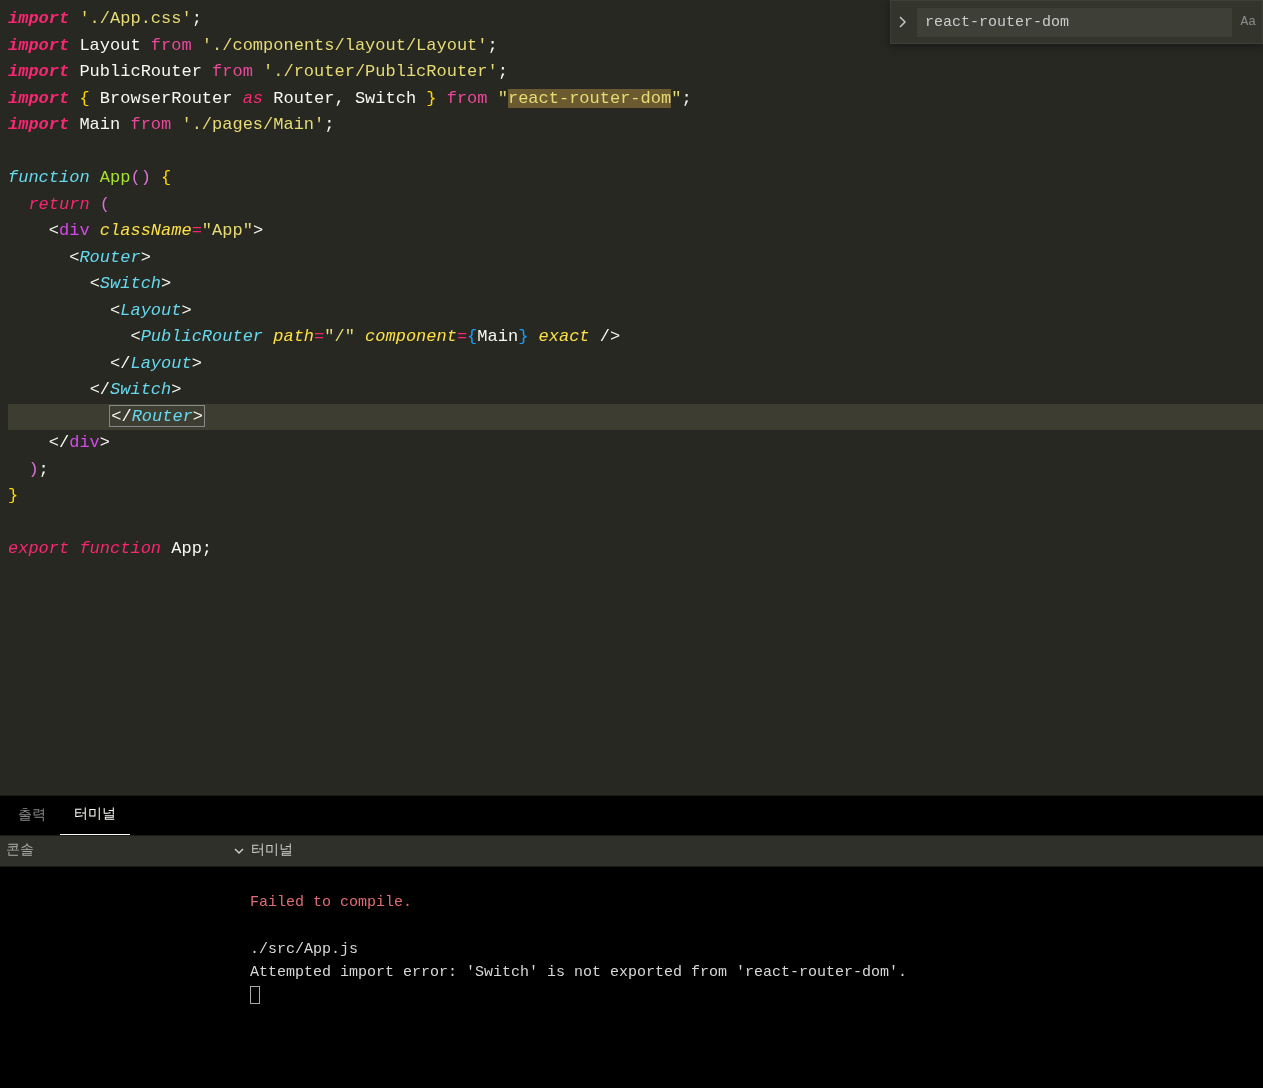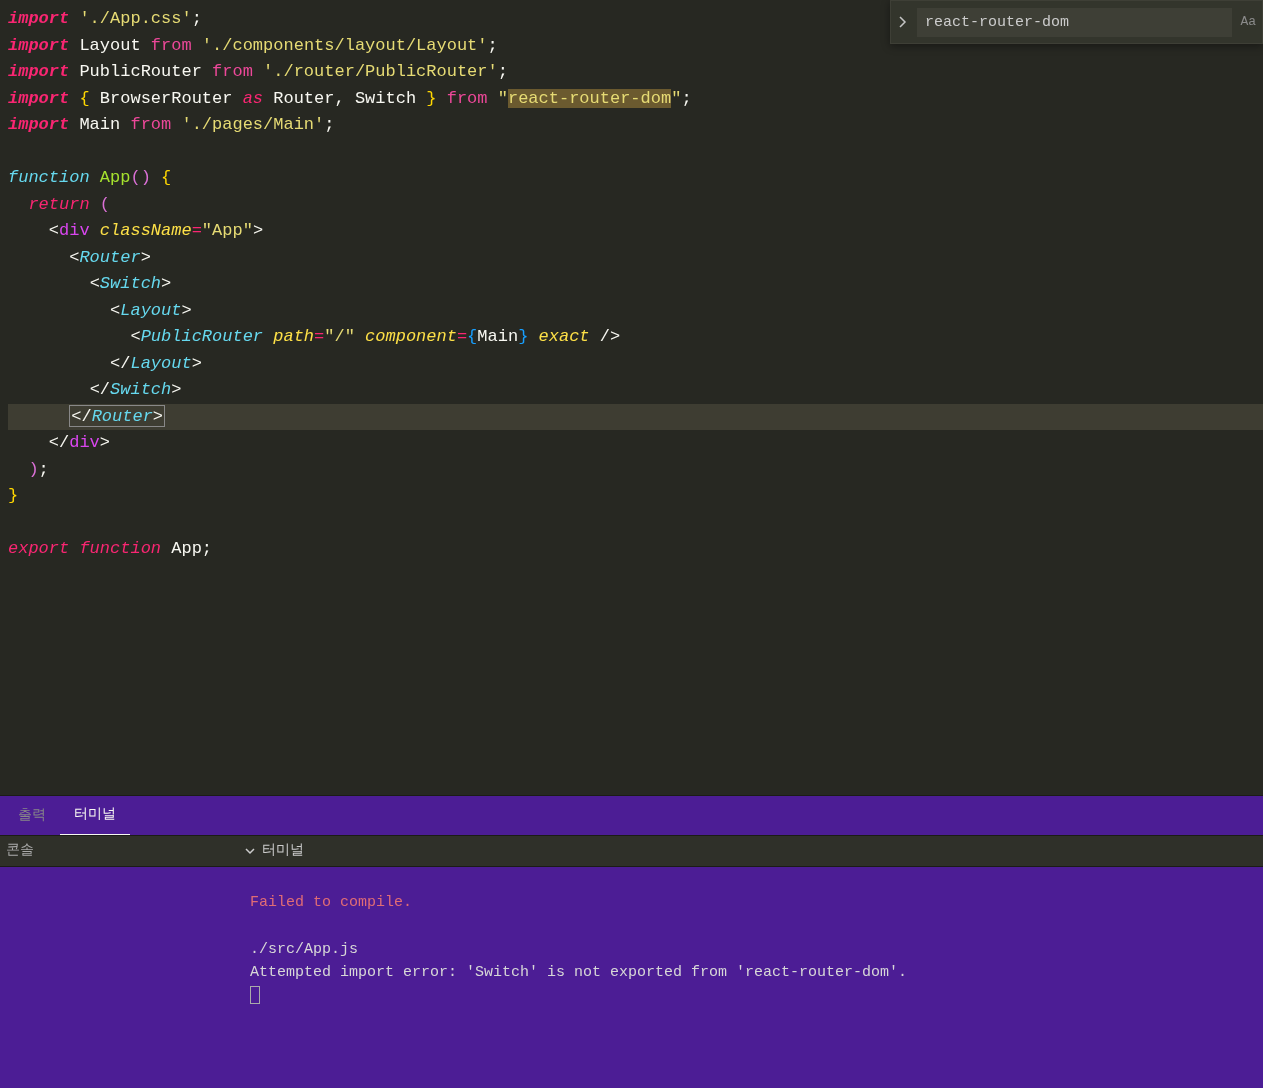--- a/index.html
+++ b/index.html
@@ -20,20 +20,21 @@
   overflow: hidden;
 }
 .code-line {
   white-space: pre;
   height: 26.5px;
 }
 .highlighted-line {
   background: #3e3d32;
   display: block;
   width: 100%;
+  padding-left: 40px;
 }
 .kw-import { color: #f92672; font-style: italic; font-weight: bold; }
 .kw-from { color: #ec4899; }
 .kw-as { color: #f92672; font-style: italic; }
 .kw-function { color: #66d9ef; font-style: italic; }
 .kw-return { color: #f92672; font-style: italic; }
 .kw-export { color: #f92672; font-style: italic; }
 .kw-default { color: #f92672; font-style: italic; }
 .fn-name { color: #a6e22e; }
 .ident { color: #f8f8f2; }
@@ -95,21 +96,21 @@
   padding: 4px 6px;
   cursor: pointer;
 }
 
 .panel {
   position: absolute;
   left: 0;
   right: 0;
   top: 795px;
   bottom: 0;
-  background: #4c1d95;
+  background: #000000;
 }
 .panel-tabs {
   display: flex;
   height: 40px;
   align-items: center;
   padding-left: 4px;
   border-top: 1px solid #1b1c17;
 }
 .panel-tab {
   padding: 8px 14px;
@@ -121,21 +122,20 @@
   color: #f8f8f2;
   border-bottom: 1px solid #f8f8f2;
 }
 .panel-sub {
   display: flex;
   height: 32px;
   align-items: center;
   background: #2f3029;
   border-top: 1px solid #1b1c17;
   border-bottom: 1px solid #1b1c17;
-  gap: 11px;
 }
 .panel-sub-left {
   width: 225px;
   padding-left: 6px;
   font-size: 14px;
   color: #aaa;
 }
 .panel-sub-right {
   display: flex;
   align-items: center;

